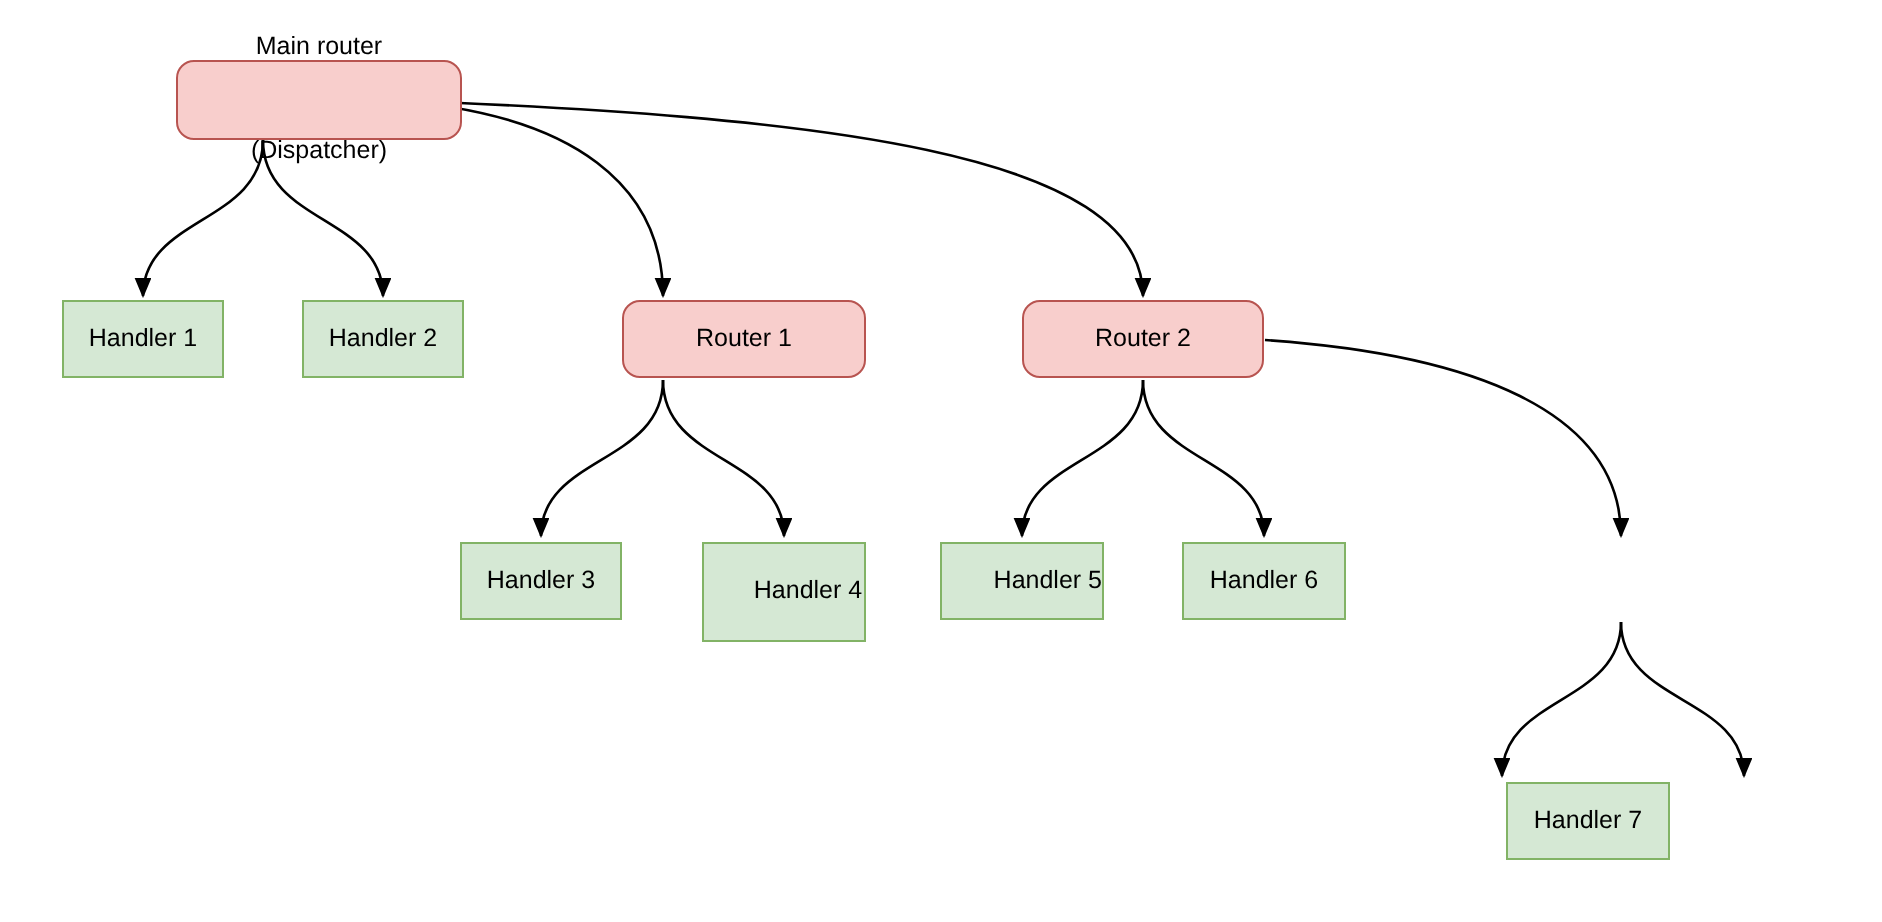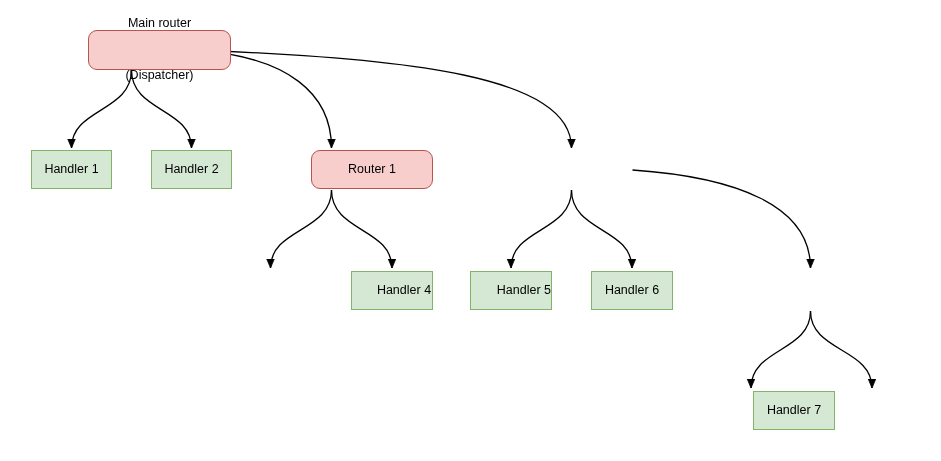--- a/index.html
+++ b/index.html
@@ -91,23 +91,29 @@
   </div>
 
   <div class="node handler" style="left:151px; top:150px; width:81px; height:39px;">
     <span>Handler 2</span>
   </div>
 
   <div class="node router" style="left:270px; top:150px; width:122px; height:39px;margin-left:41px;">
     <span>Router 1</span>
   </div>
 
+  <div class="node router" style="left:511px; top:150px; width:121px; height:39px;">
+    <span>Router 2</span>
+  </div>
 
+  <div class="node handler" style="left:230px; top:271px; width:81px; height:39px;">
+    <span>Handler 3</span>
+  </div>
 
-  <div class="node handler" style="left:351px; top:271px; width:82px; height:39px;padding-left:24px;">
+  <div class="node handler" style="left:351px; top:271px; width:82px; height:50px;padding-left:24px;">
     <span>Handler 4</span>
   </div>
 
   <div class="node handler" style="left:470px; top:271px; width:82px; height:39px;align-items:flex-end;">
     <span>Handler 5</span>
   </div>
 
   <div class="node handler" style="left:591px; top:271px; width:82px; height:39px;">
     <span>Handler 6</span>
   </div>

